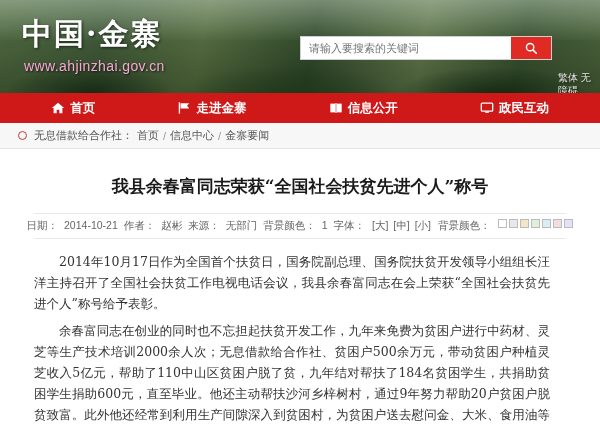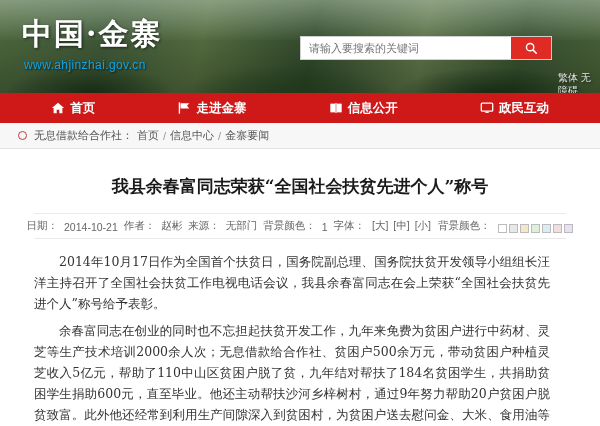--- a/index.html
+++ b/index.html
@@ -51,22 +51,22 @@
     font-family: "DejaVu Serif", "Liberation Serif", serif;
     font-size: 30px;
     font-weight: bold;
     letter-spacing: 2px;
     text-shadow: 1px 1px 3px rgba(0,0,0,0.6);
   }
   .logo-url {
     position: absolute;
     left: 24px;
     top: 58px;
-    color: #0ea5e9;
-    font-size: 12px;
+    color: #f9a8d4;
+    font-size: 14px;
     letter-spacing: 0.4px;
     text-shadow: 1px 1px 2px rgba(0,0,0,0.7);
   }
   .search-box {
     position: absolute;
     right: 48px;
     top: 36px;
     width: 252px;
     height: 24px;
     background: #ffffff;
@@ -165,21 +165,21 @@
     line-height: 26px;
     margin: 6px 0 14px 0;
   }
   .meta {
     border-top: 1px solid #e9e9e9;
     border-bottom: 1px solid #e9e9e9;
     padding: 5px 0;
     font-size: 10.5px;
     color: #666;
     display: flex;
-    align-items: flex-end;
+    align-items: flex-start;
     justify-content: center;
     gap: 6px;
     flex-wrap: nowrap;
   }
   .meta .item { white-space: nowrap; }
   .meta .fontsize a { color: #666; text-decoration: none; margin: 0 1px; }
   .swatches { display: inline-flex; gap: 2px; margin-left: 2px; }
   .sw { width: 9px; height: 9px; border: 1px solid #bbb; display: inline-block; cursor: pointer; }
 
   .body-text {

